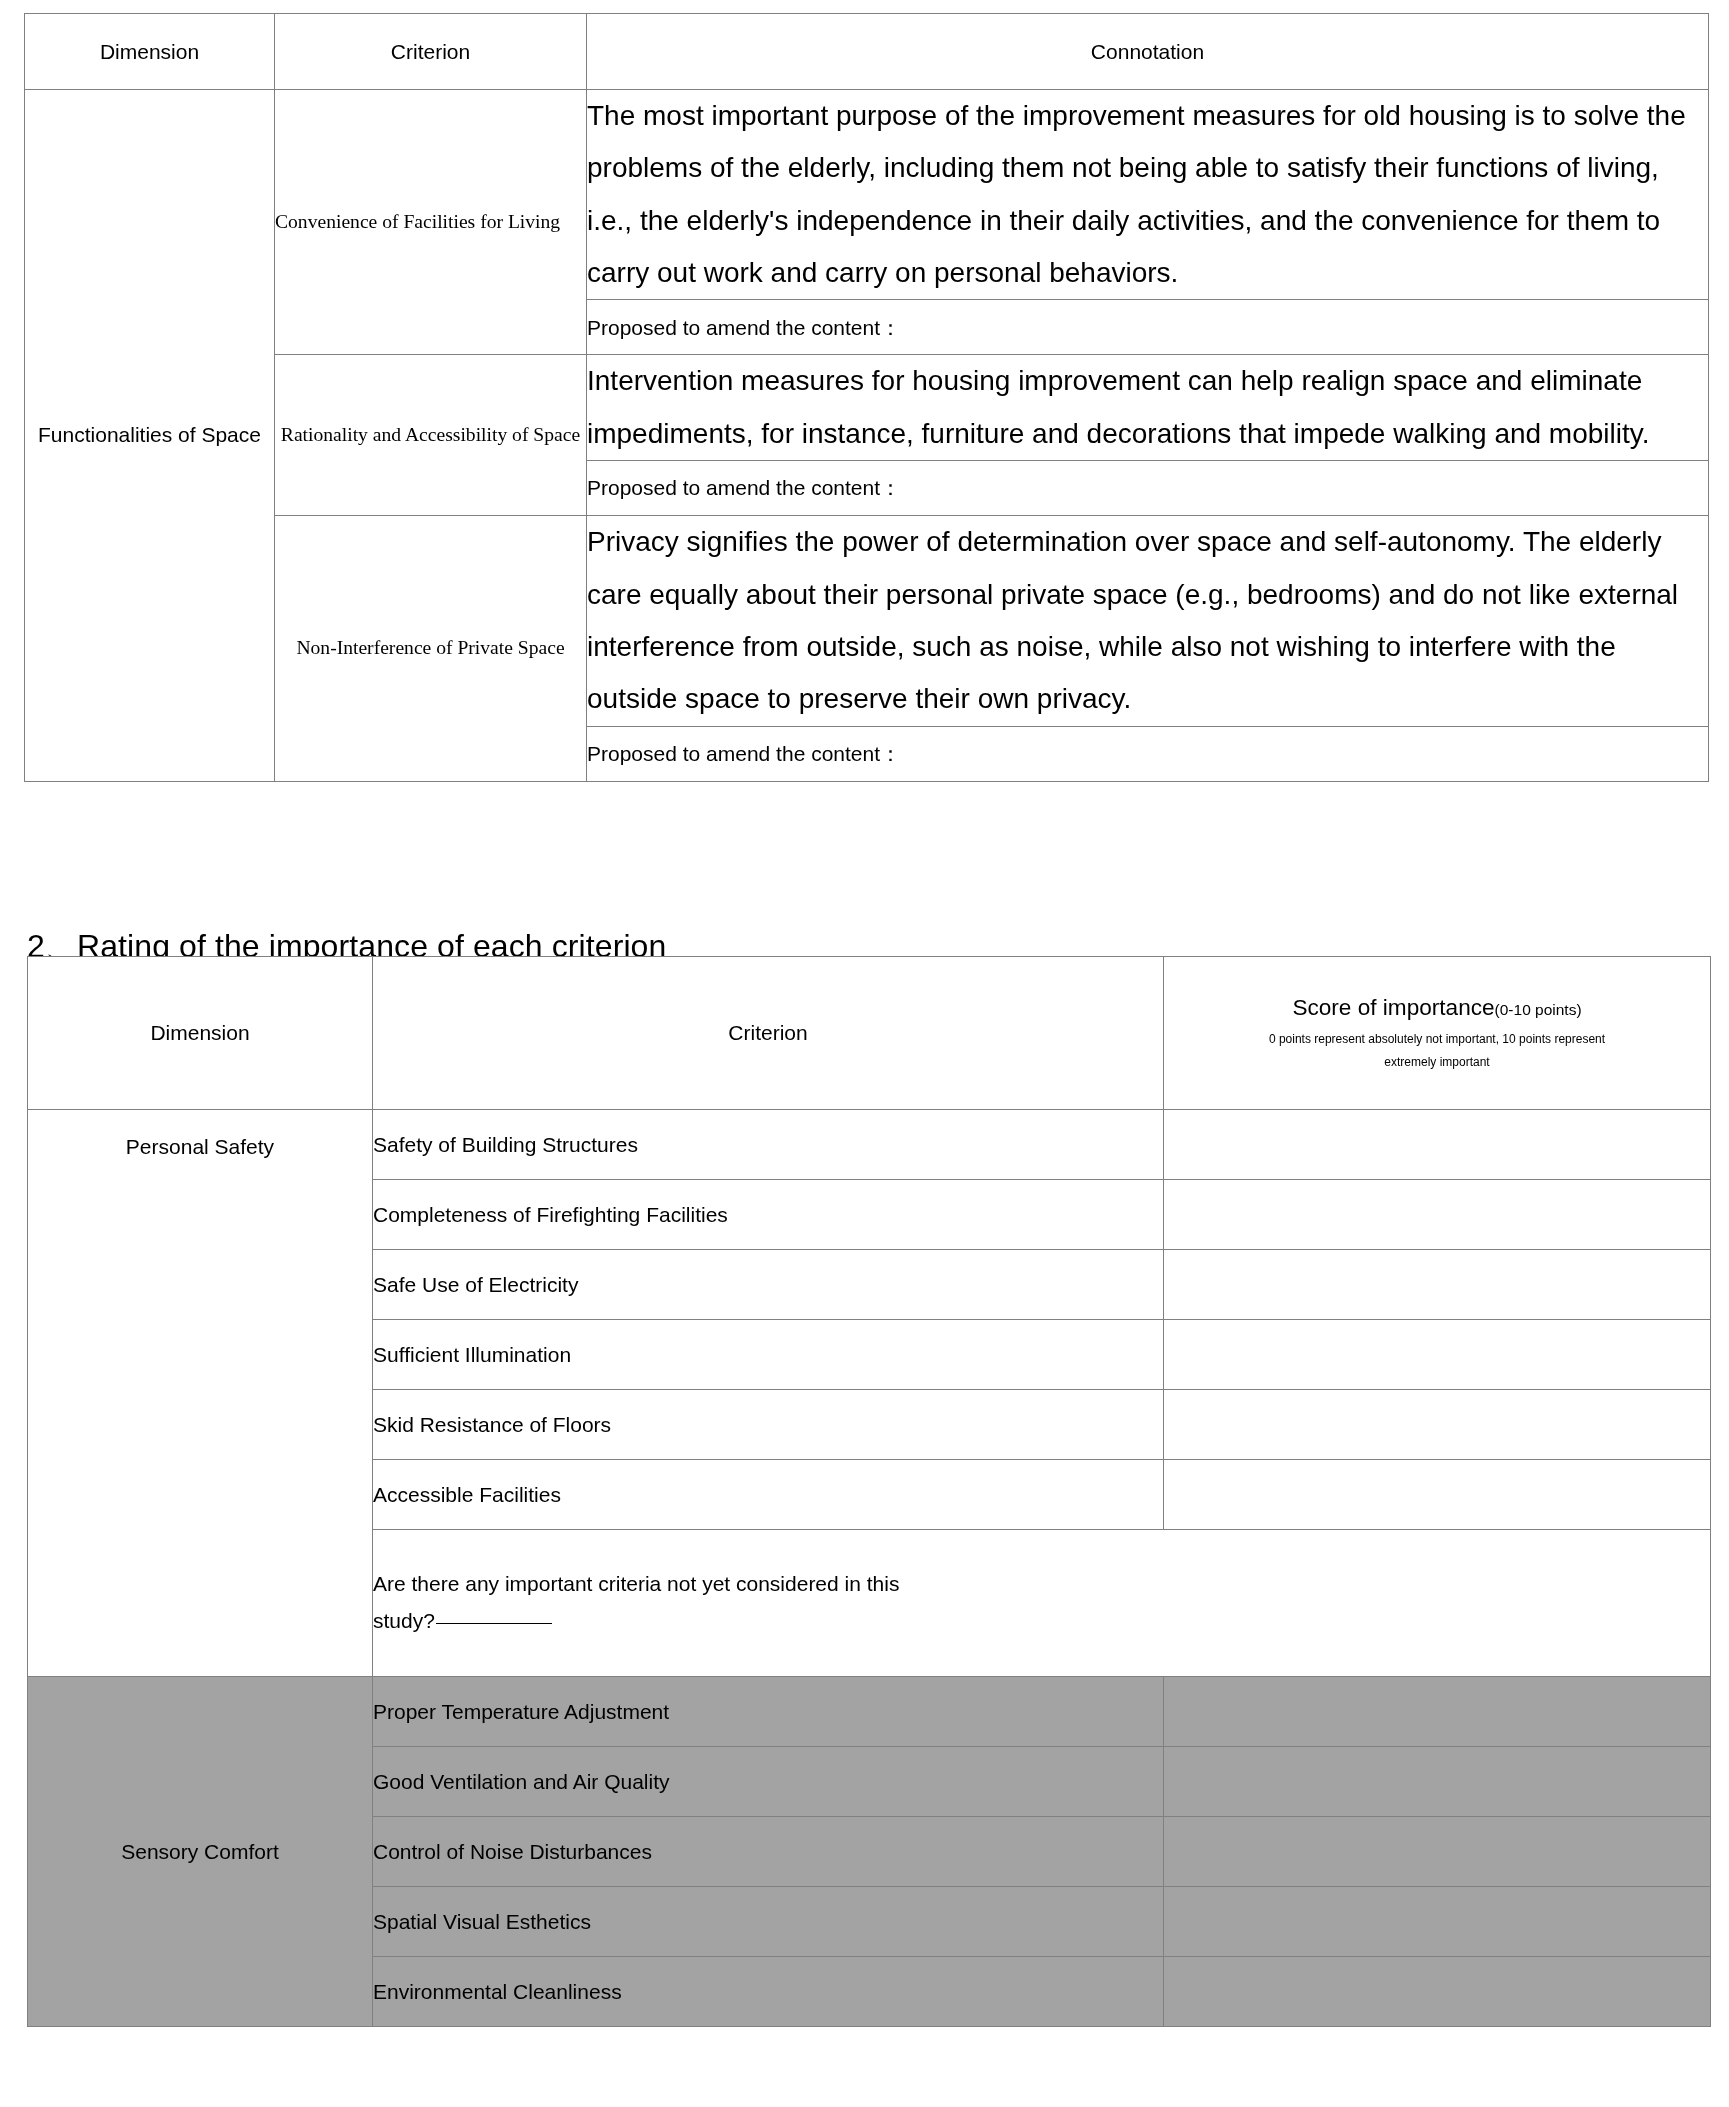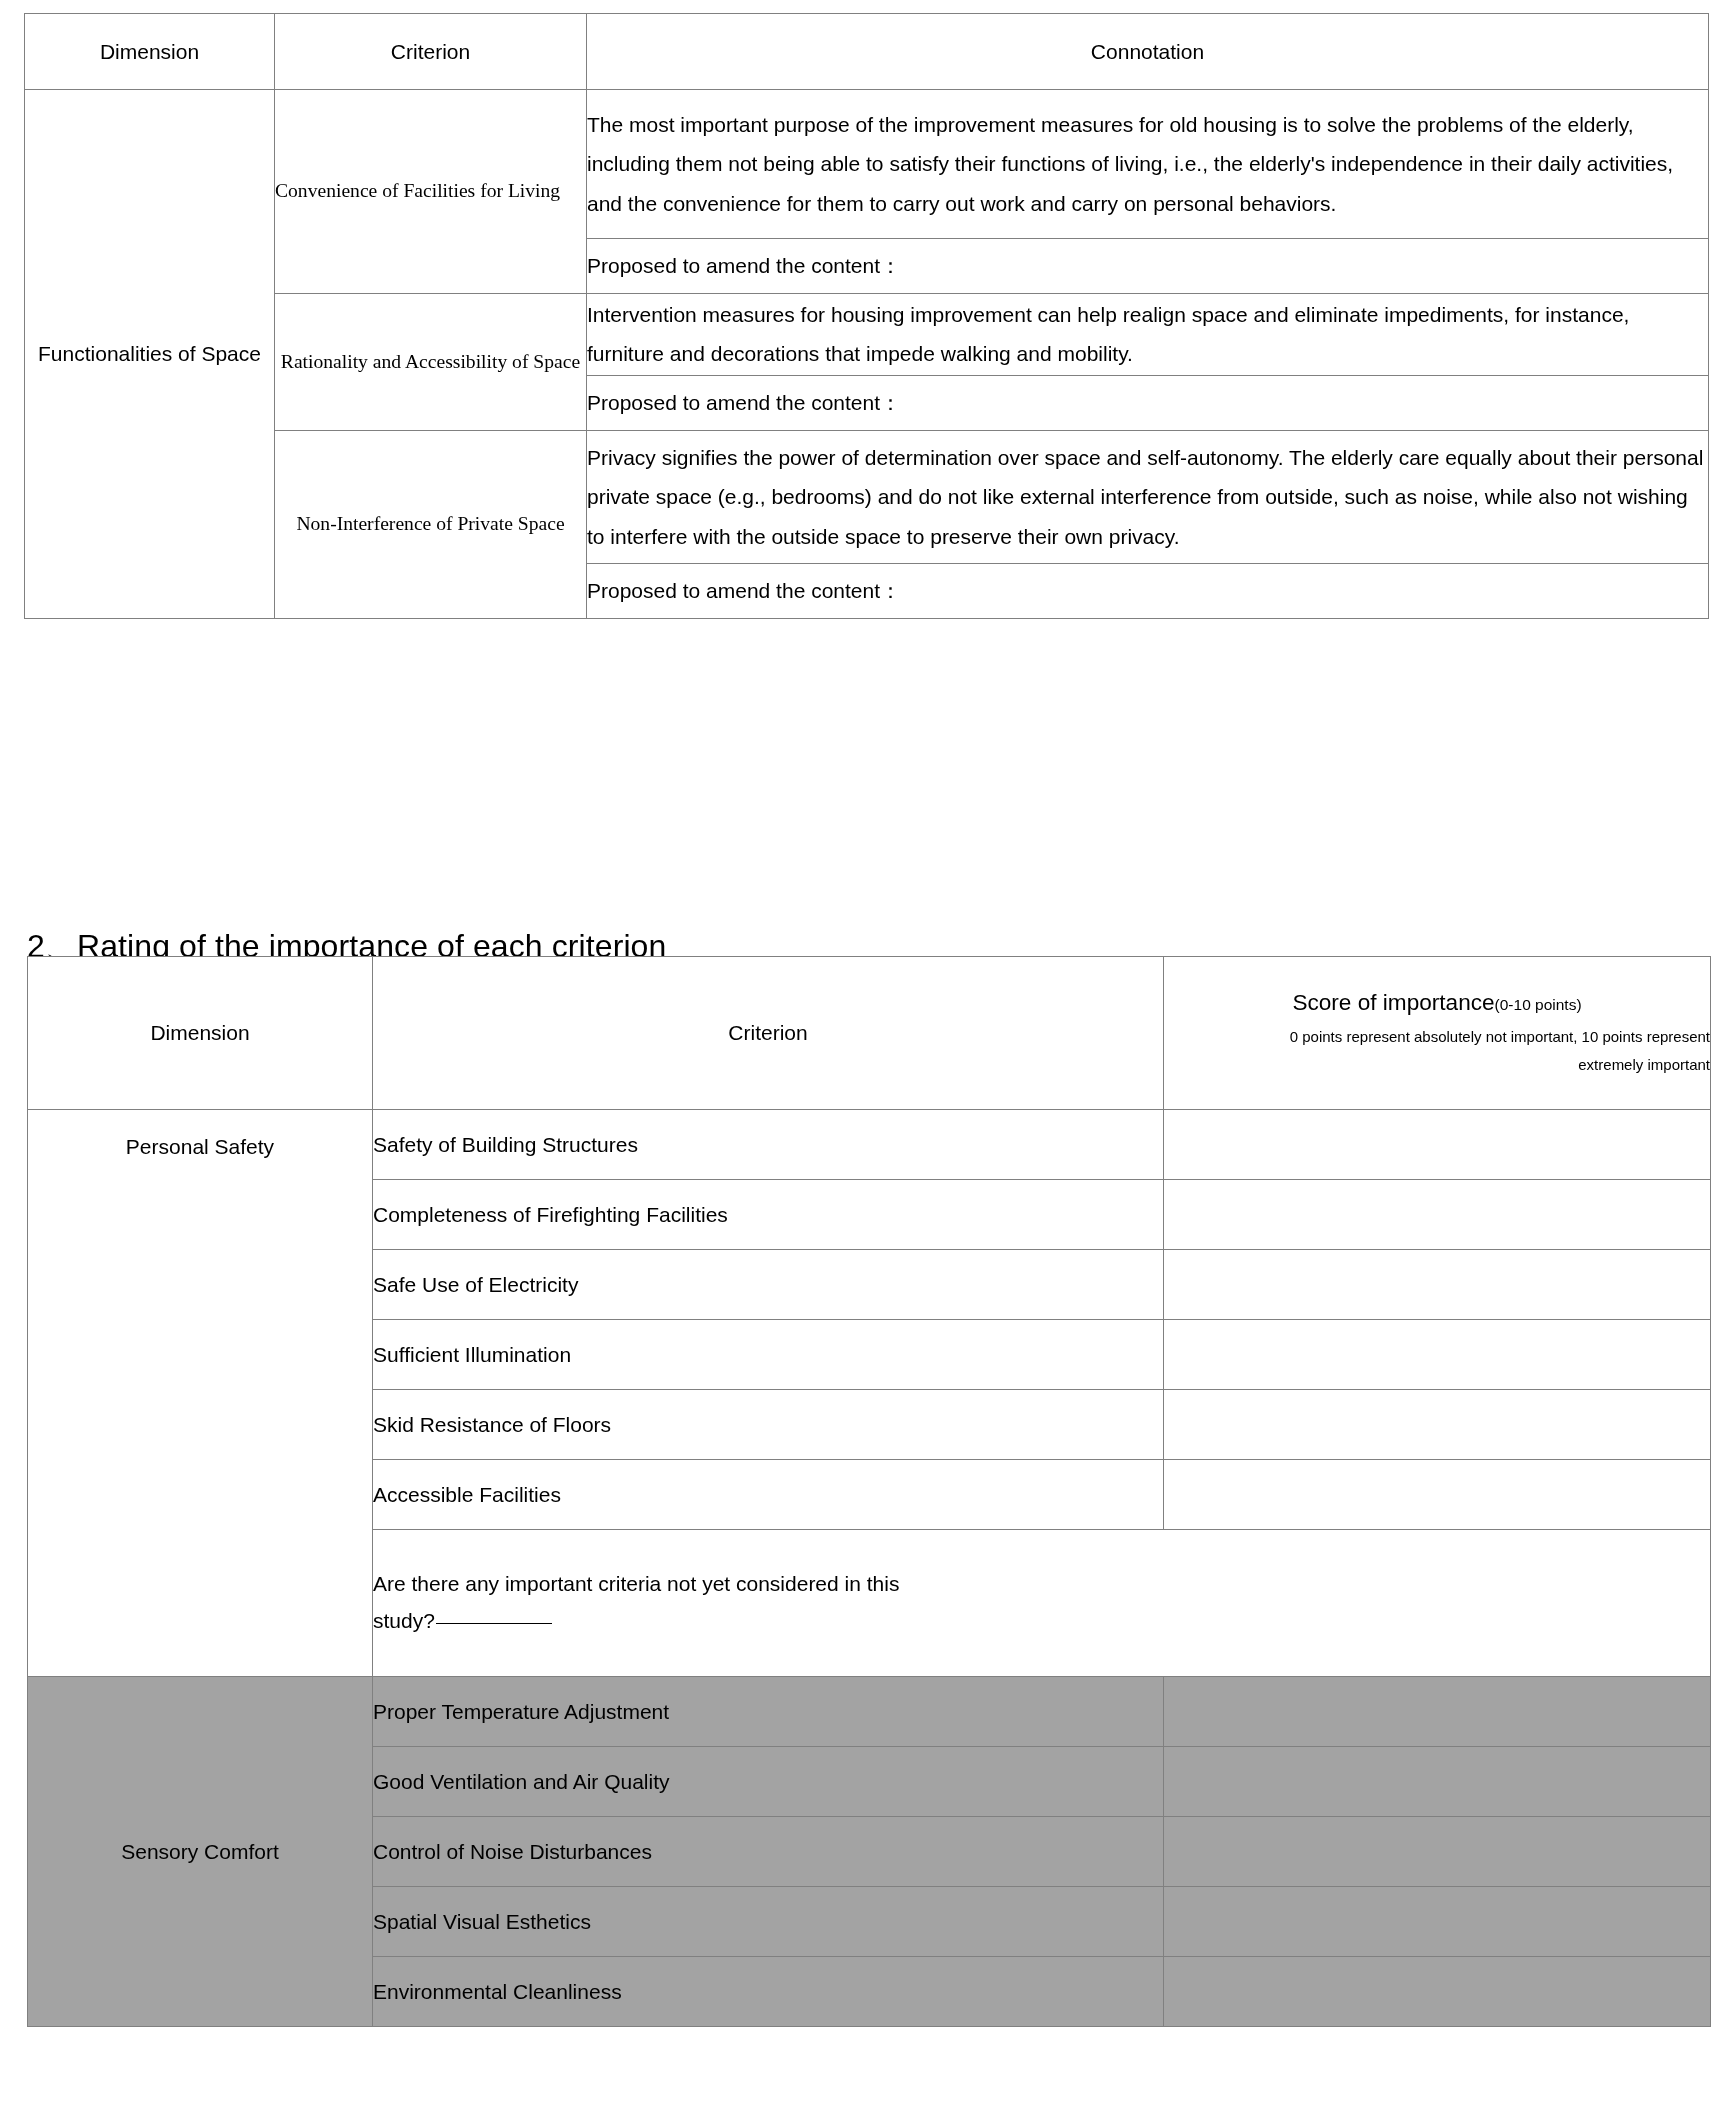--- a/index.html
+++ b/index.html
@@ -67,21 +67,21 @@
     font-weight: bold;
     font-size: 19.6px;
     line-height: 1.55;
     padding: 6px 8.3px;
   }
   .cell-criterion.left-aligned {
     text-align: left;
   }
   .cell-connotation {
     text-align: left;
-    font-size: 21px;
+    font-size: 28px;
     line-height: 1.87;
     padding: 7.1px 8.3px 7.1px 8.3px;
     vertical-align: top;
   }
   .cell-amend {
     text-align: left;
     font-size: 21px;
     line-height: 1.6;
     padding: 14.3px 8.3px 14.3px 8.3px;
     vertical-align: middle;
@@ -116,24 +116,23 @@
     padding: 4.8px 7.1px;
   }
   .score-head-main {
     font-size: 22.6px;
     line-height: 1.35;
   }
   .score-head-main .paren {
     font-size: 15.5px;
   }
   .score-head-sub {
-    font-size: 15px;
+    font-size: 12px;
     line-height: 1.85;
     margin-top: 4.8px;
-    text-align: right;
   }
 
   .t2-dim-cell {
     text-align: center;
     font-size: 21px;
     vertical-align: middle;
     padding: 6px;
   }
   .t2-dim-cell.top-aligned {
     vertical-align: top;

